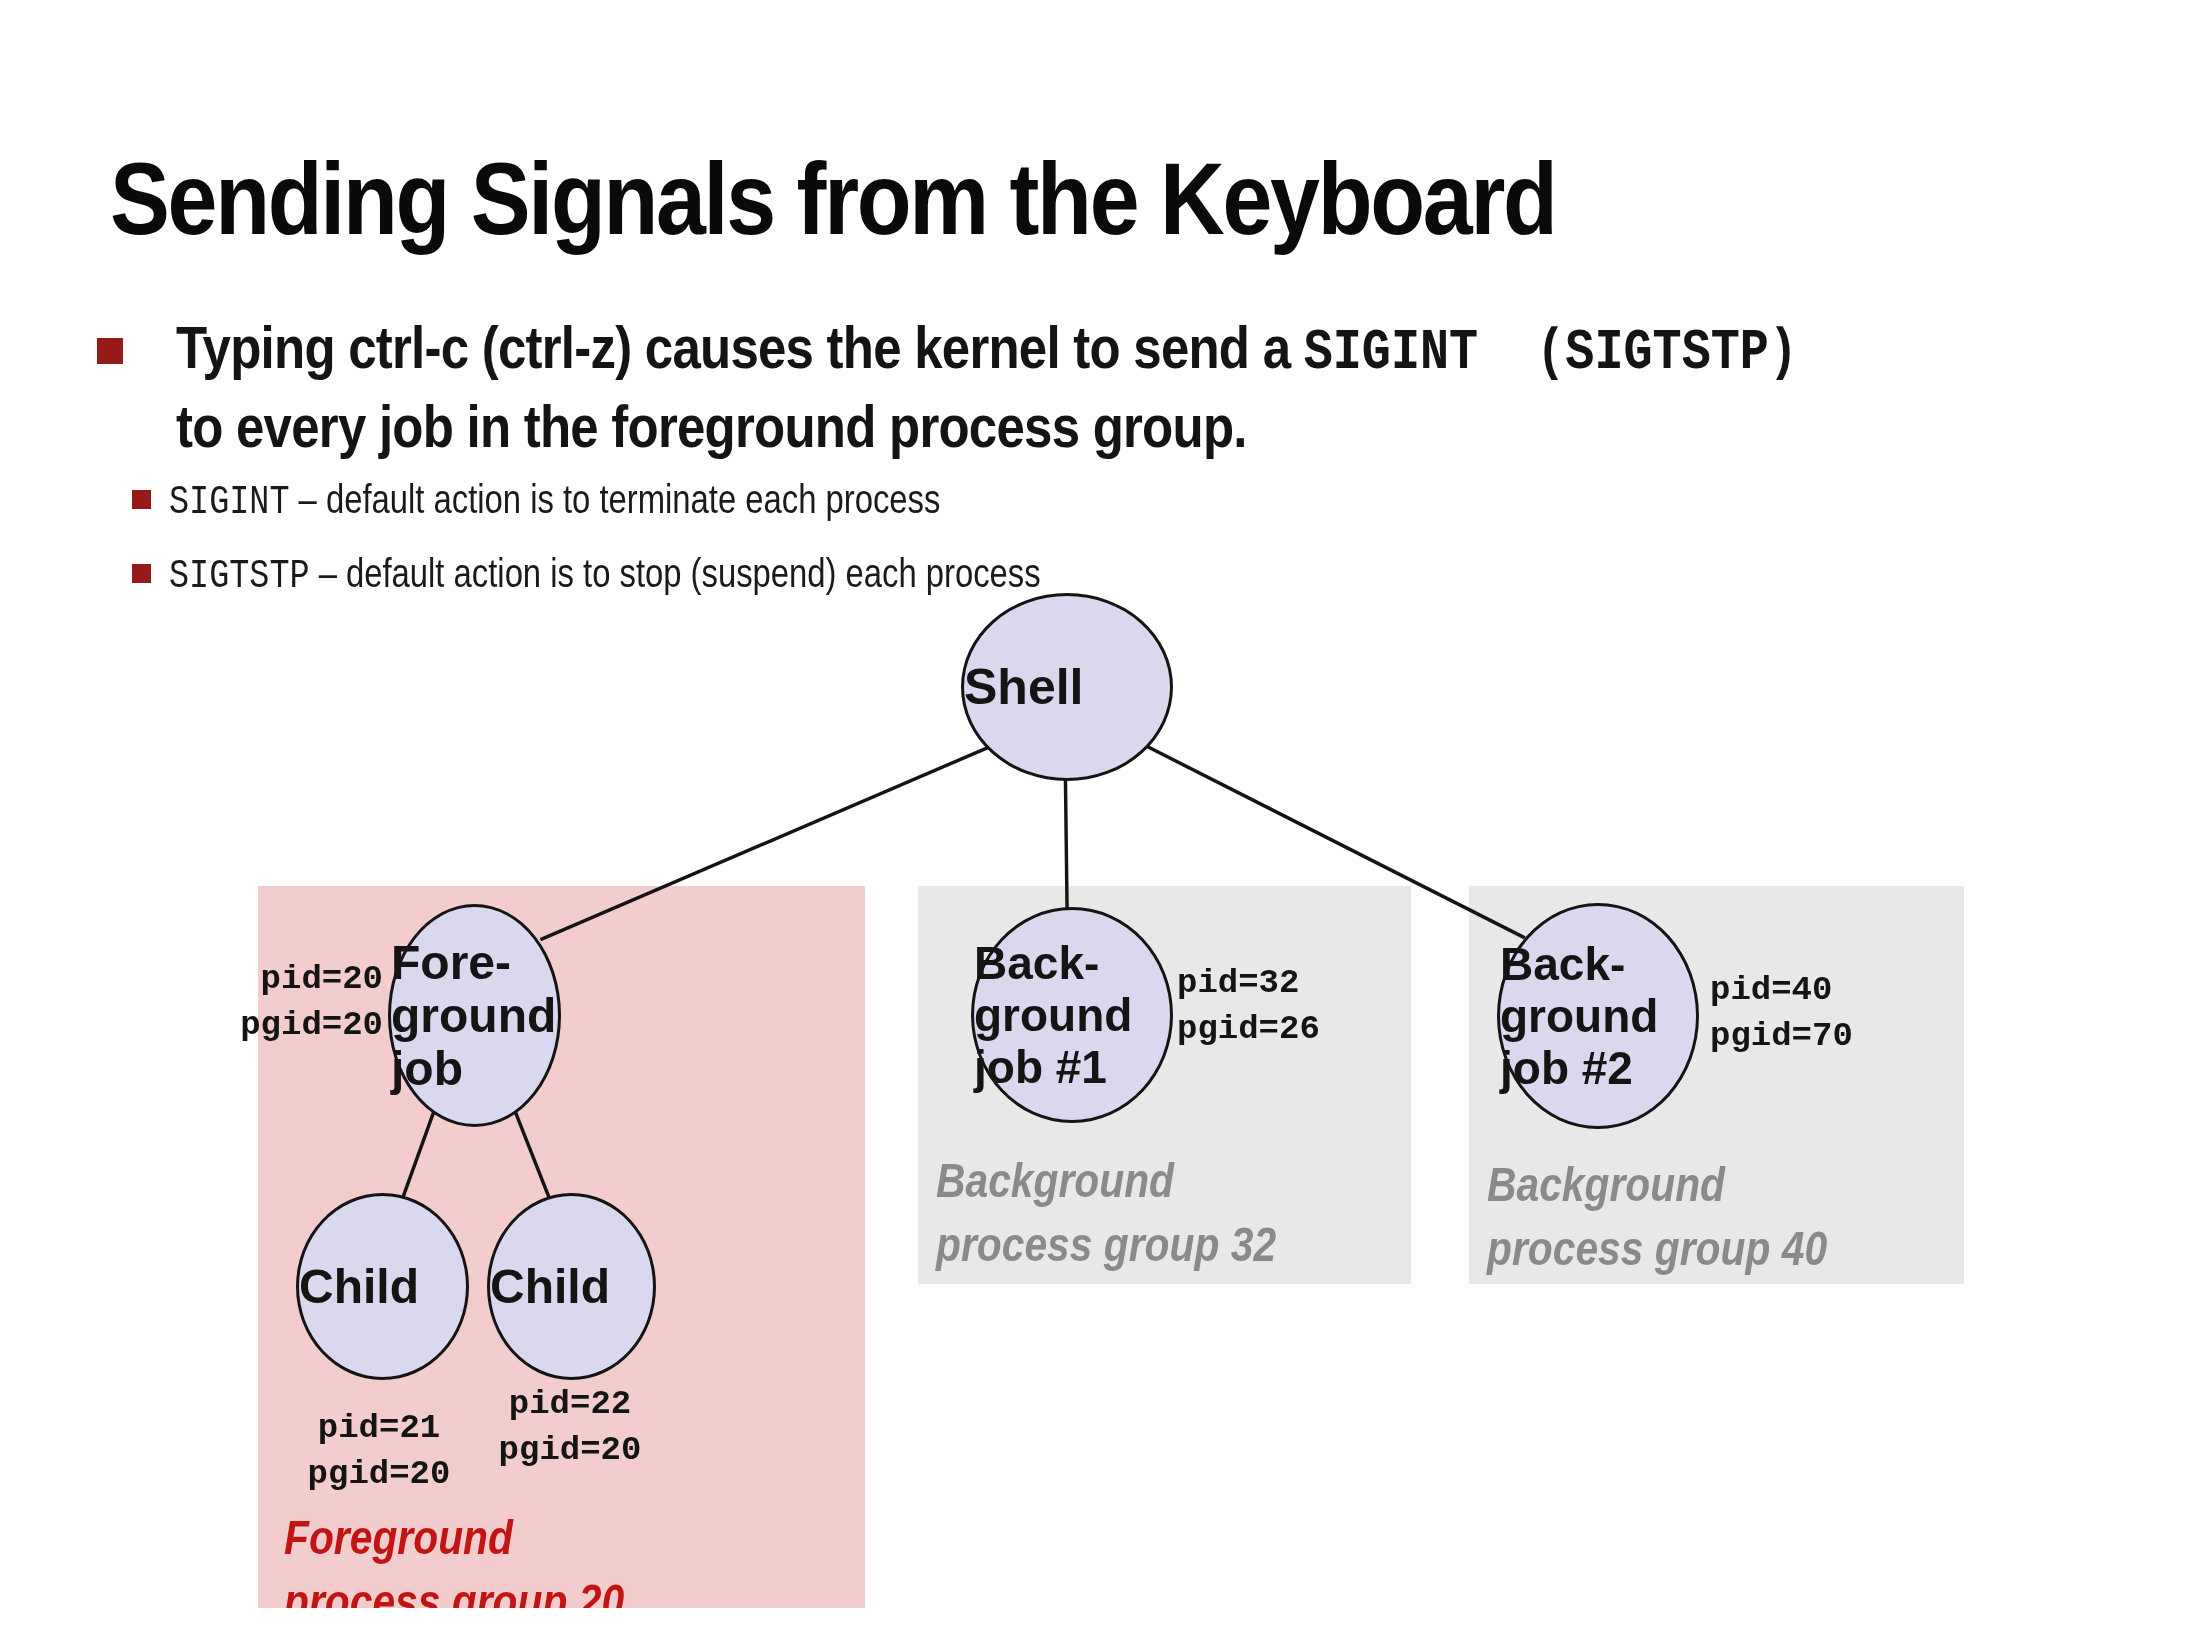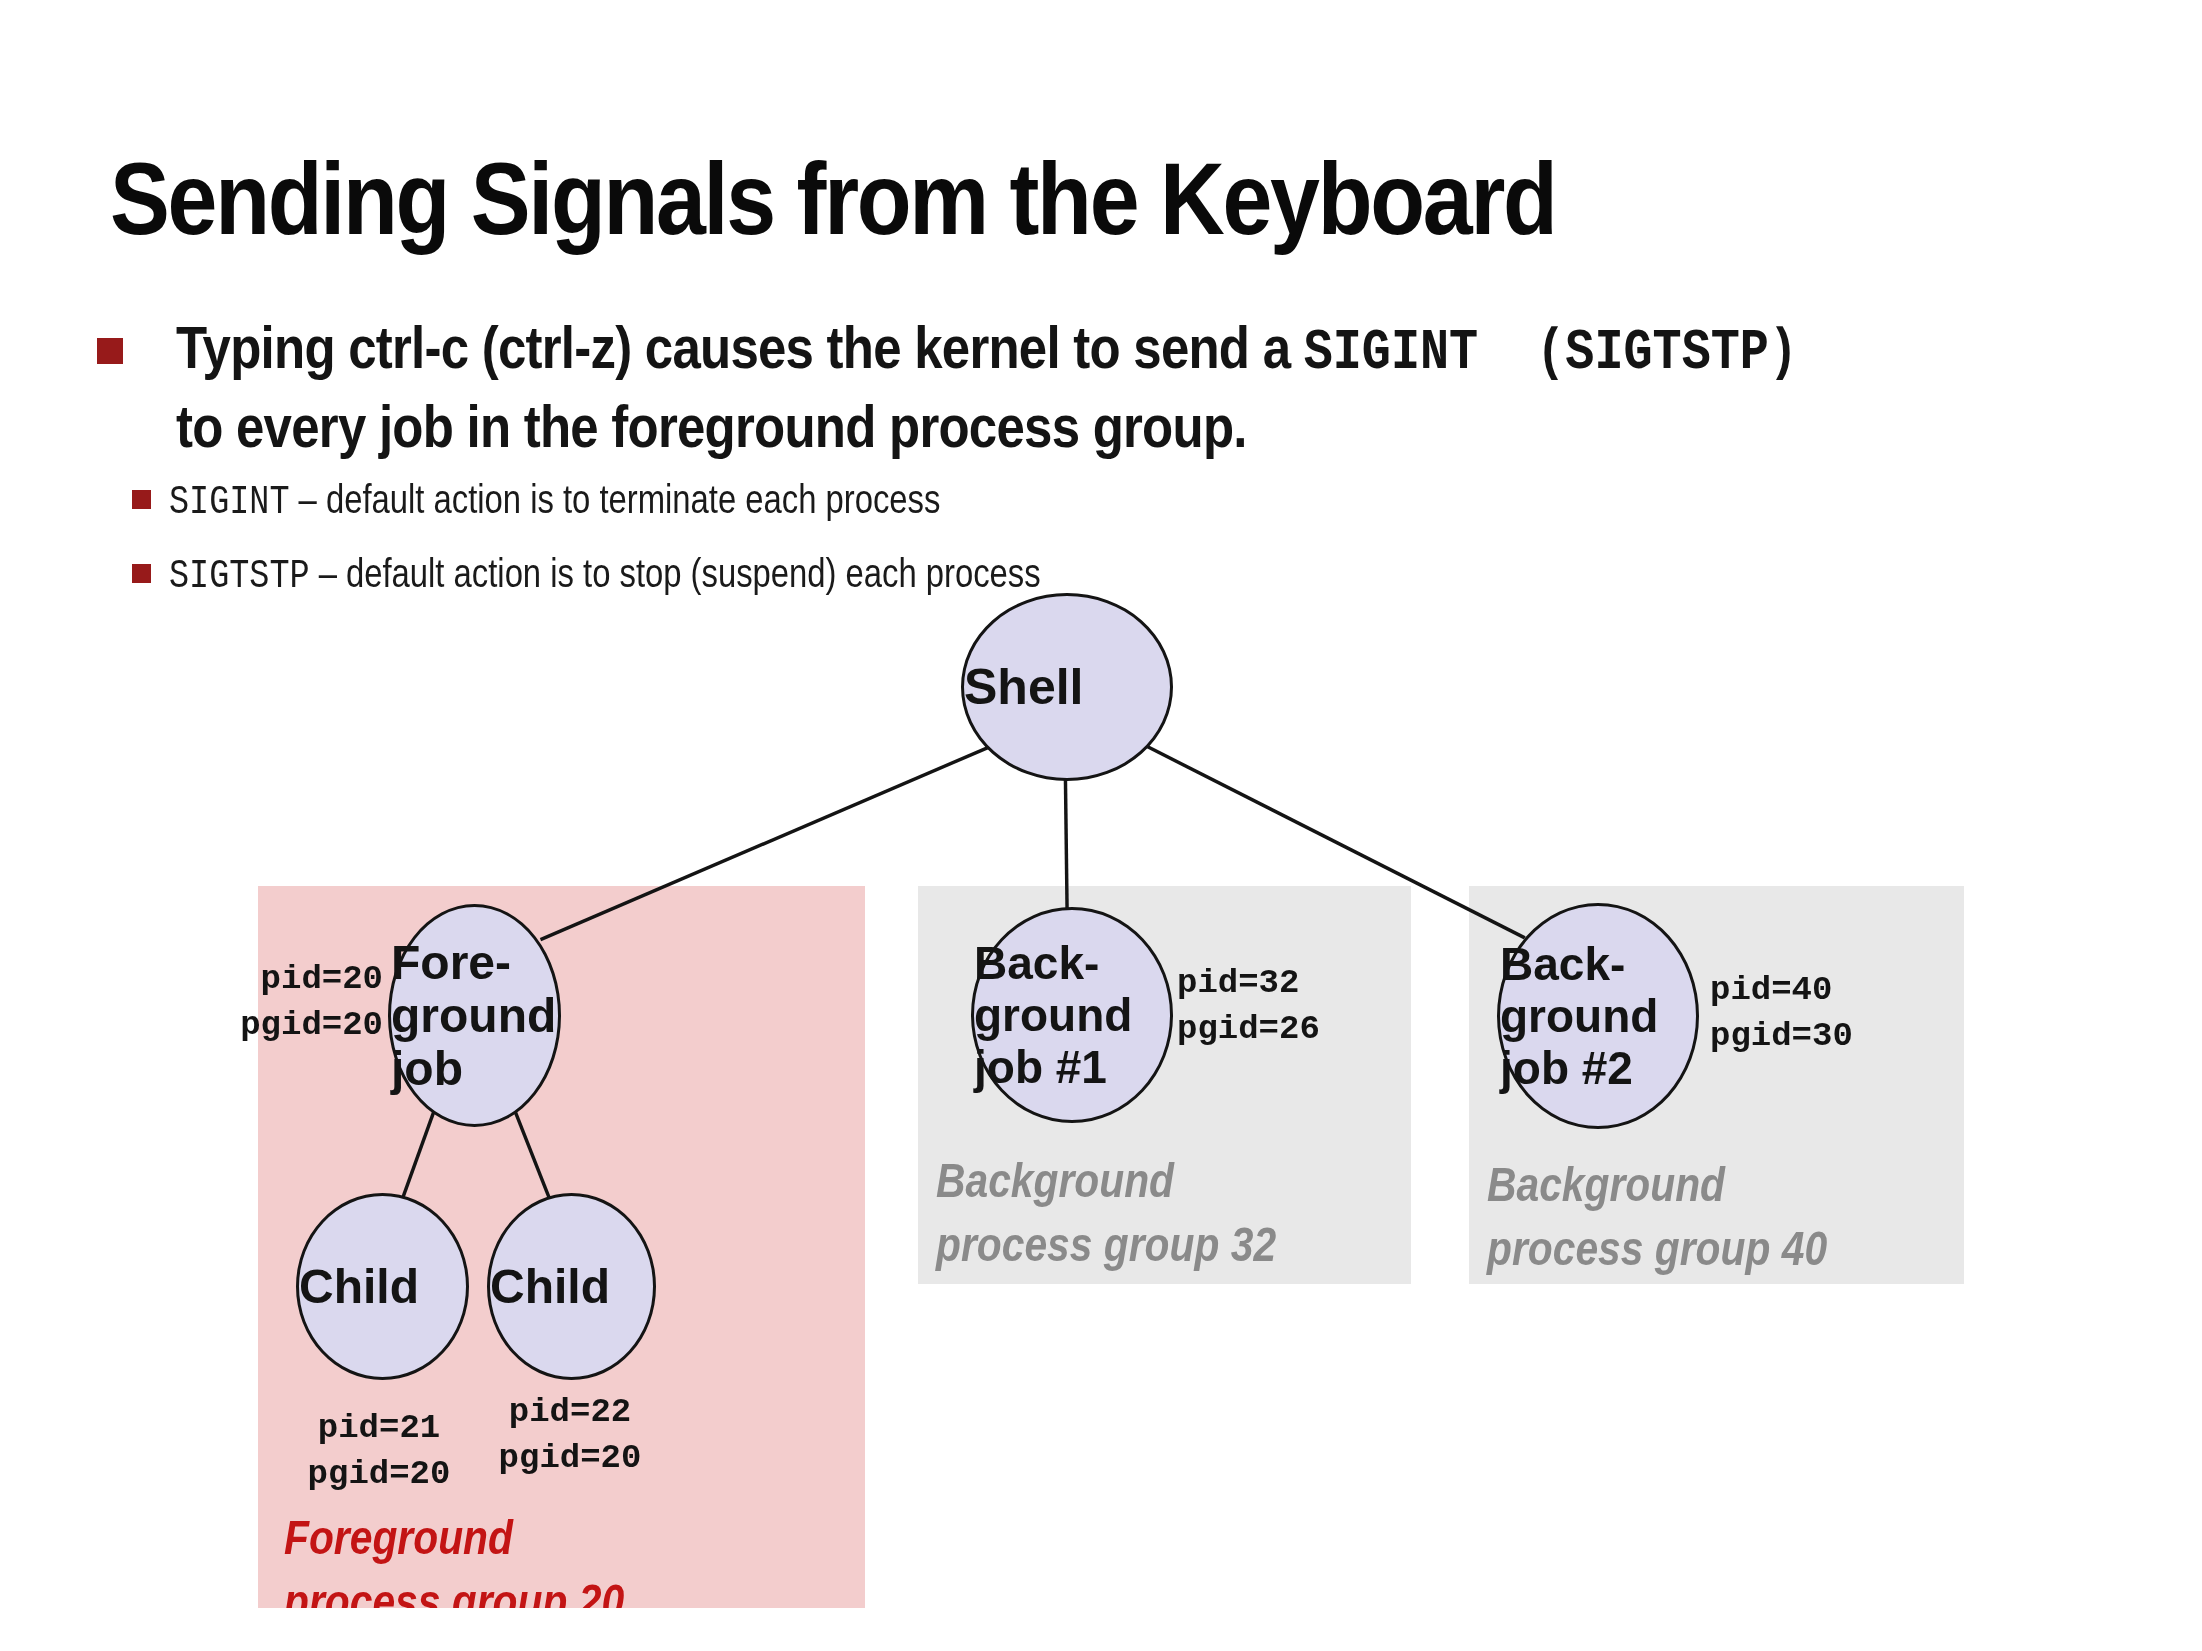--- a/index.html
+++ b/index.html
@@ -87,34 +87,34 @@
   <div class="txt pid ta-r" style="left:125px;top:956px;width:258px;"><span>pid=20</span><br><span>pgid=20</span></div>
 
   <div class="ellipse" style="left:296px;top:1193px;width:167px;height:181px;font-size:48px;">
     <span class="node-line">Child</span>
   </div>
   <div class="txt pid ta-c" style="left:250px;top:1381px;width:258px;margin-top:24px;"><span>pid=21</span><br><span>pgid=20</span></div>
 
   <div class="ellipse" style="left:487px;top:1193px;width:163px;height:181px;font-size:48px;">
     <span class="node-line">Child</span>
   </div>
-  <div class="txt pid ta-c" style="left:441px;top:1381px;width:258px;margin-top:8px;"><span>pid=22</span><br><span>pgid=20</span></div>
+  <div class="txt pid ta-c" style="left:441px;top:1381px;width:258px;"><span>pid=22</span><br><span>pgid=20</span></div>
 
   <div class="txt grouplabel red" style="left:284px;top:1506px;"><span>Foreground</span><br><span>process group 20</span></div>
 
   <div class="ellipse" style="left:971px;top:907px;width:196px;height:210px;font-size:46px;line-height:52px;">
     <span class="node-line">Back-</span>
     <span class="node-line">ground</span>
     <span class="node-line">job #1</span>
   </div>
   <div class="txt pid" style="left:1177px;top:960px;"><span>pid=32</span><br><span>pgid=26</span></div>
   <div class="txt grouplabel gray" style="left:936px;top:1149px;"><span>Background</span><br><span>process group 32</span></div>
 
   <div class="ellipse" style="left:1497px;top:903px;width:196px;height:220px;font-size:46px;line-height:52px;">
     <span class="node-line">Back-</span>
     <span class="node-line">ground</span>
     <span class="node-line">job #2</span>
   </div>
-  <div class="txt pid" style="left:1710px;top:967px;"><span>pid=40</span><br><span>pgid=30</span></div>
+  <div class="txt pid" style="left:1710px;top:967px;"><span>pid=40</span><br><span>pgid=70</span></div>
   <div class="txt grouplabel gray" style="left:1487px;top:1153px;"><span>Background</span><br><span>process group 40</span></div>
 
 </div>
 
 
 </body></html>

